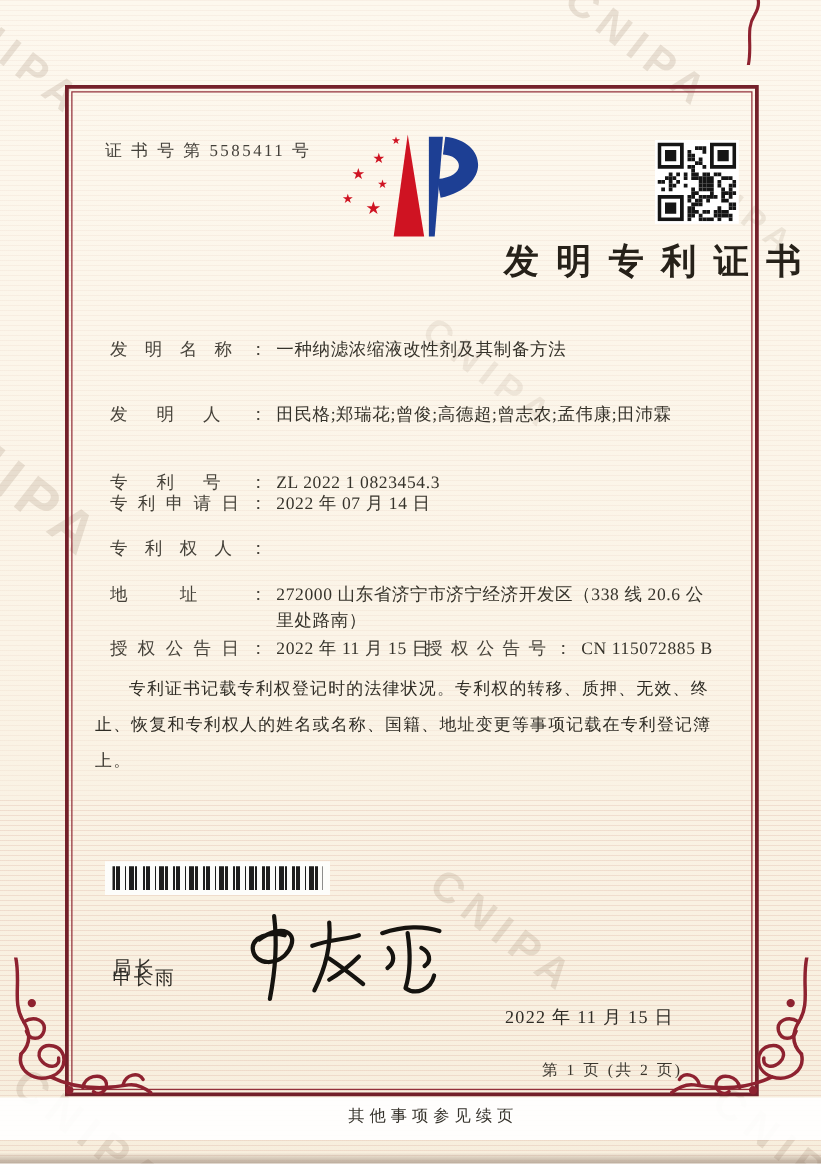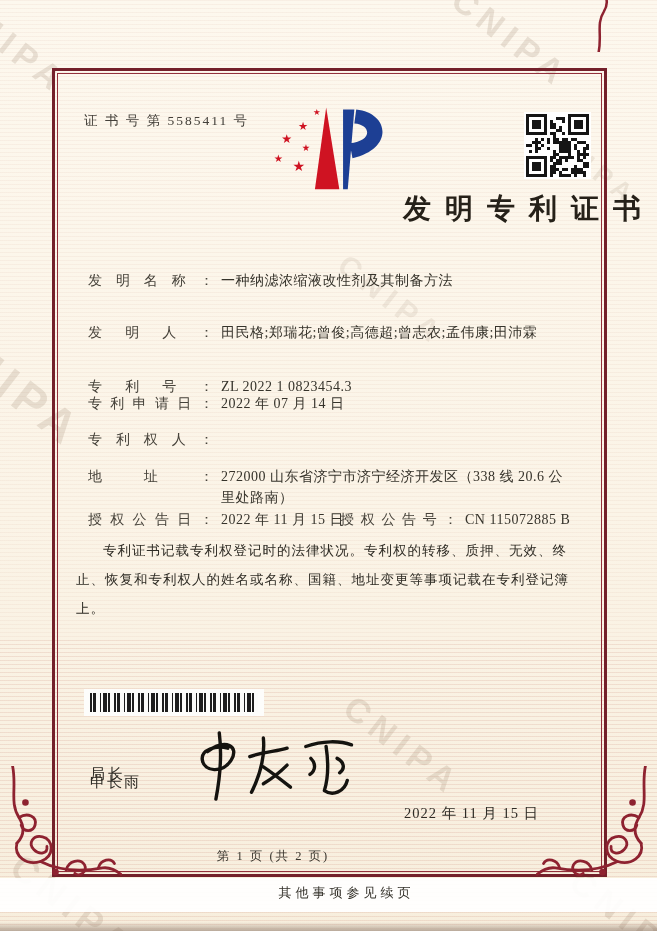--- a/index.html
+++ b/index.html
@@ -33,21 +33,21 @@
   .paras{position:absolute;left:76px;top:536px;width:508px;font-size:13.5px;
     line-height:29px;letter-spacing:1px;color:#2f2c25;}
   .paras p{margin:0;text-indent:2em;}
   .barcode-wrap{position:absolute;left:84px;top:689px;background:#fdfdfb;padding:4px 6px;}
   .barcode{width:168px;height:19px;
     background:repeating-linear-gradient(90deg,#1d1d1d 0 2px,#fbfbf9 2px 3px,#1d1d1d 3px 6px,#fbfbf9 6px 10px,#1d1d1d 10px 11px,#fbfbf9 11px 13px,#1d1d1d 13px 17px,#fbfbf9 17px 18px,#1d1d1d 18px 20px,#fbfbf9 20px 24px);}
   .signer-title{position:absolute;left:90px;top:765px;font-size:15px;letter-spacing:3px;color:#2d2a24;}
   .signer-name{position:absolute;left:90px;top:773px;font-size:15px;letter-spacing:2px;color:#2d2a24;}
   .signature{position:absolute;left:182px;top:726px;}
   .issue-date{position:absolute;left:404px;top:804px;font-size:14.5px;letter-spacing:1px;color:#2f2c26;}
-  .page-no{position:absolute;left:0;top:848px;width:546px;text-align:center;
+  .page-no{position:absolute;left:0;top:848px;width:546px;text-align:right;
     font-size:12.5px;letter-spacing:2px;color:#3a362e;}
   .footer-band{position:absolute;left:0;top:878px;width:657px;height:34px;
     background:rgba(255,255,255,0.93);}
   .footer-note{position:absolute;left:18px;top:884px;width:657px;text-align:center;
     font-size:13px;letter-spacing:4px;color:#35322b;}
   .bottom-shadow{position:absolute;left:0;bottom:0;width:657px;height:9px;
     background:linear-gradient(180deg,rgba(120,95,80,0) 0%,rgba(110,85,72,0.45) 100%);}
   .flourish{position:absolute;color:#8e2230;}
 </style>
 </head>

